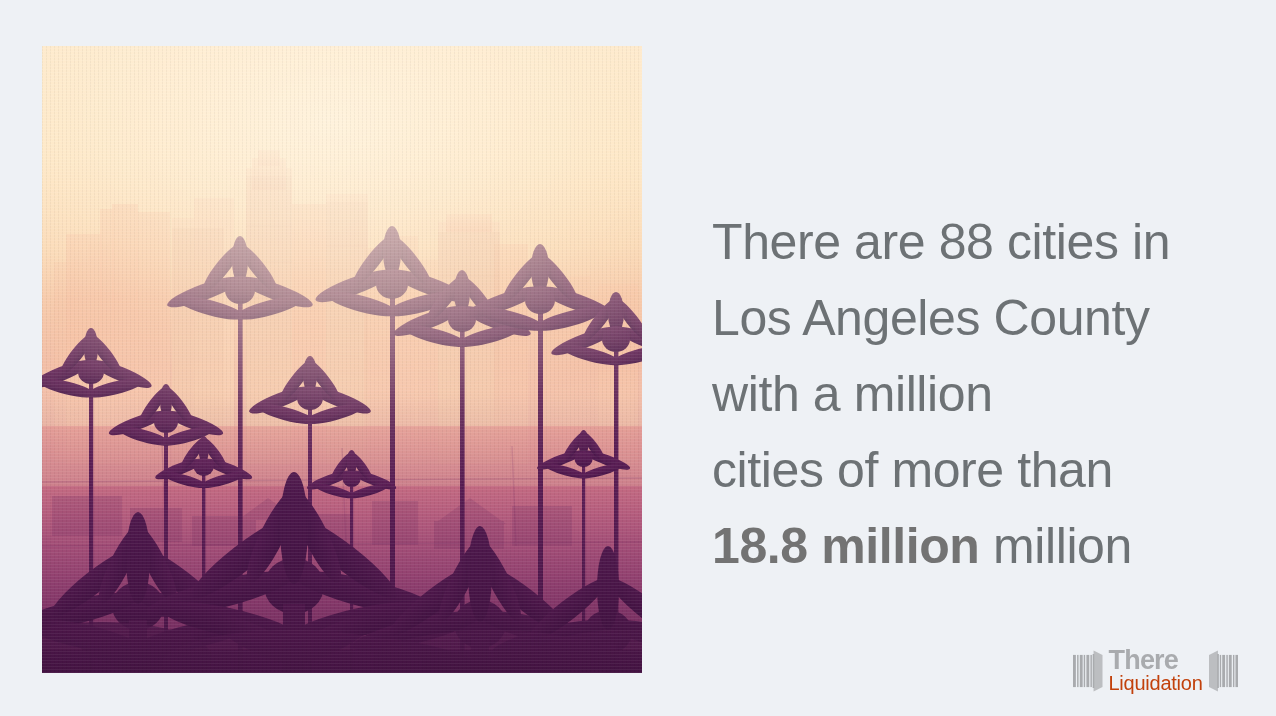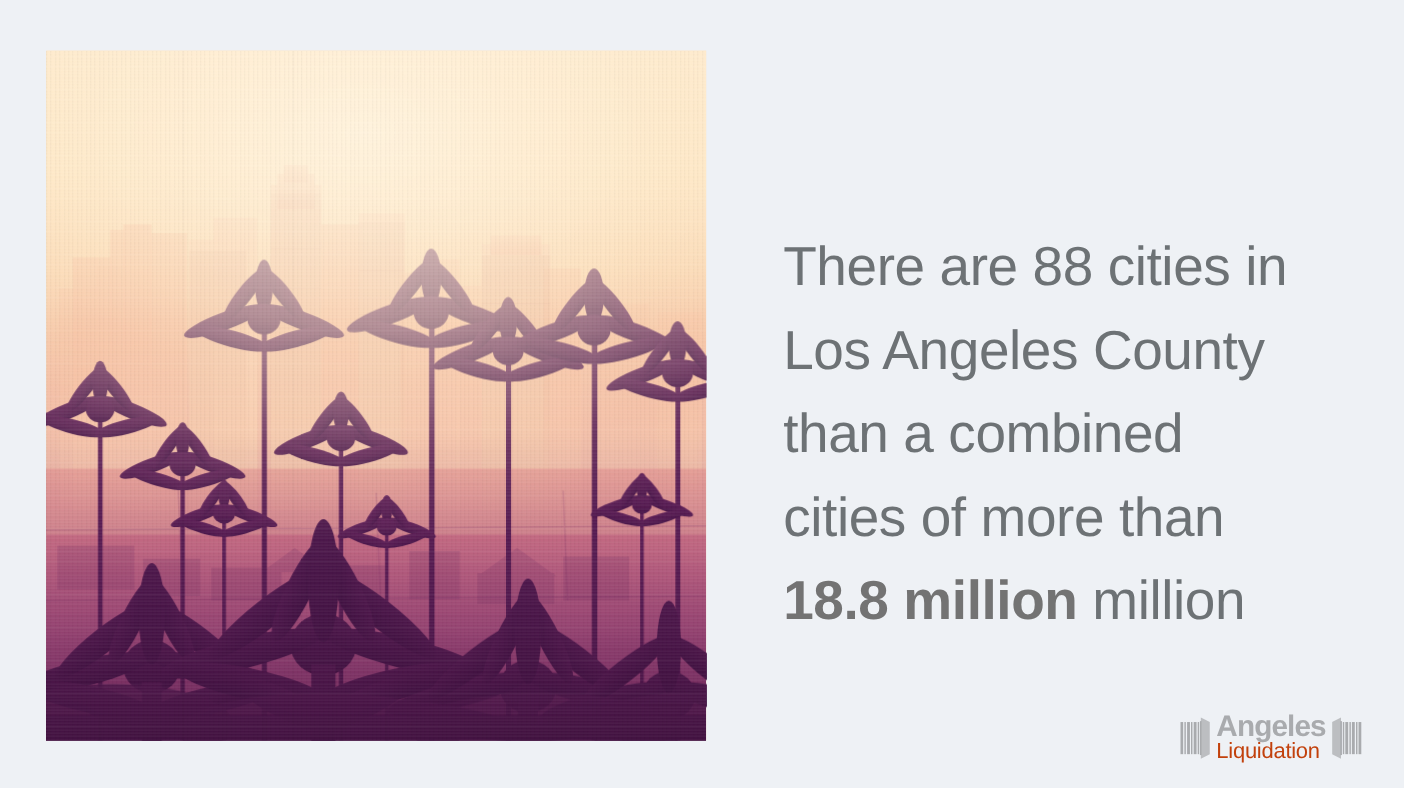--- a/index.html
+++ b/index.html
@@ -450,41 +450,41 @@
   </svg>
 
   <div class="photo-layer" id="photo-haze"></div>
   <div class="photo-layer" id="photo-bottomwash"></div>
   <div class="photo-layer" id="photo-grain"></div>
 </div>
 
 <div id="headline">
   <p>There are 88 cities in</p>
   <p>Los Angeles County</p>
-  <p>than a combined</p>
+  <p>with a million</p>
   <p>cities of more than</p>
   <p><span class="emph">18.8 million</span><span> million</span></p>
 </div>
 
 <div id="brand-logo">
   <svg class="logo-mark" width="33" height="46" viewBox="0 0 33 46">
     <g fill="#a9abae">
       <rect x="0" y="5" width="3.2" height="36"></rect>
       <rect x="4.6" y="5" width="1.6" height="36"></rect>
       <rect x="7.6" y="5" width="3.2" height="36"></rect>
       <rect x="12" y="5" width="1.6" height="36"></rect>
       <rect x="15" y="5" width="3.2" height="36"></rect>
       <rect x="19.5" y="5" width="1.6" height="36"></rect>
     </g>
     <polygon points="23,0 33,5 33,41 23,46" fill="#bcbec1"></polygon>
     <rect x="22" y="4" width="1.8" height="38" fill="#a9abae"></rect>
   </svg>
 
   <div id="logo-wordmark">
-    <span id="logo-word-direct">Angeles</span>
+    <span id="logo-word-direct">There</span>
     <span id="logo-word-liquidation">Liquidation</span>
   </div>
 
   <svg class="logo-mark" width="33" height="46" viewBox="0 0 33 46">
     <polygon points="10,0 0,5 0,41 10,46" fill="#bcbec1"></polygon>
     <rect x="9.2" y="4" width="1.8" height="38" fill="#a9abae"></rect>
     <g fill="#a9abae">
       <rect x="12" y="5" width="1.6" height="36"></rect>
       <rect x="14.8" y="5" width="3.2" height="36"></rect>
       <rect x="19.4" y="5" width="1.6" height="36"></rect>

